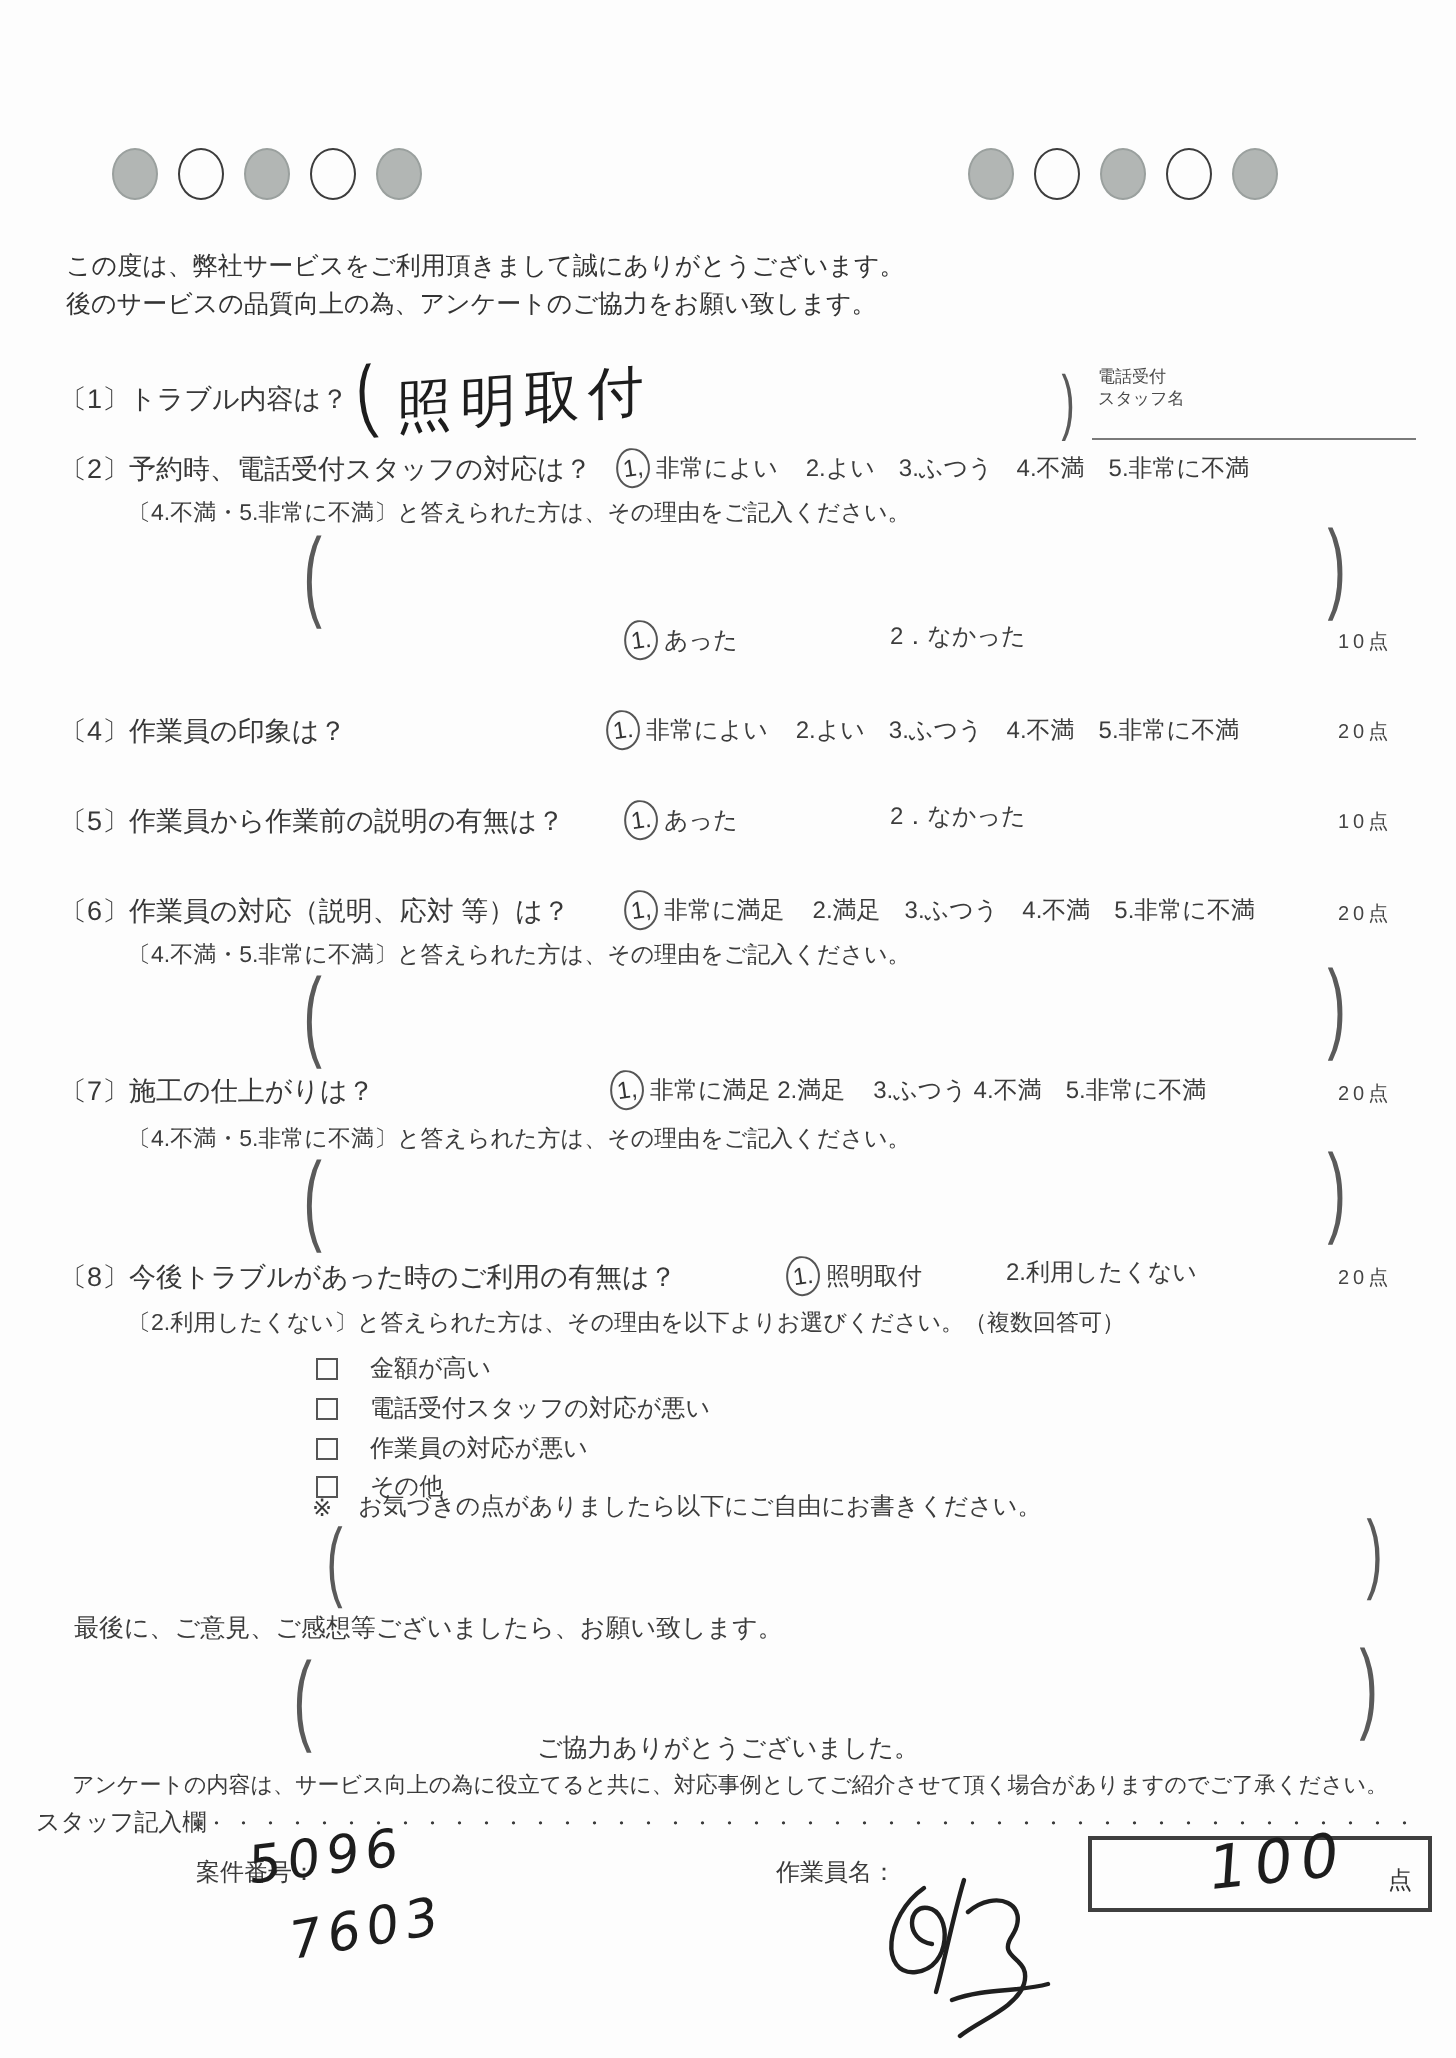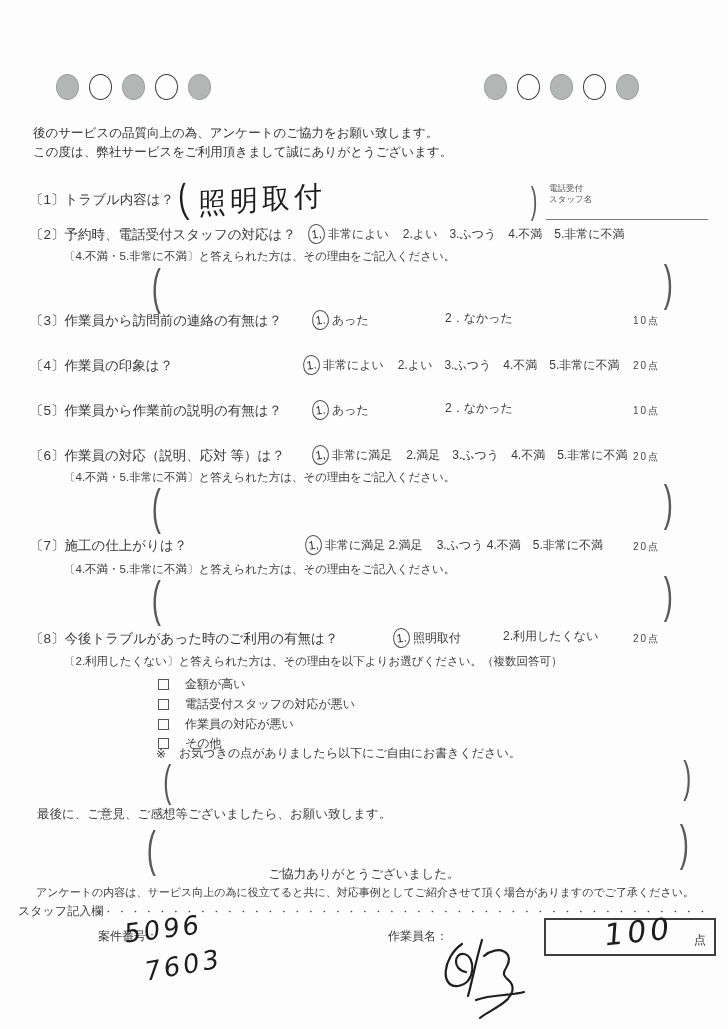--- a/index.html
+++ b/index.html
@@ -16,21 +16,21 @@
   .c { width:23px; height:26px; border-radius:50%; }
   .c.filled { background:#b2b6b4; border:1px solid #9aa09e; }
   .c.open   { background:#fdfdfd; border:1.6px solid #3c3c3c; }
   .page-title { font-size:28px; letter-spacing:3px; color:#8b8b8b; font-weight:400; }
 
   .intro { font-size:12.5px; line-height:19px; color:#333; }
 
   .q-label { font-size:13.5px; color:#383838; white-space:nowrap; }
   .opts { font-size:12px; color:#3c3c3c; white-space:nowrap; display:flex; align-items:center; }
   .opts .gap { display:inline-block; width:14px; }
-  .score { font-size:10px; color:#444; letter-spacing:2px; white-space:nowrap; }
+  .score { font-size:10px; color:#444; letter-spacing:2px; white-space:nowrap;margin-left:36px; }
   .note { font-size:11.5px; color:#3c3c3c; white-space:nowrap;text-align:right; }
 
   .circled {
     display:inline-block; min-width:17px; height:20px; line-height:19px;
     text-align:center; border:1.4px solid #555;
     border-radius:48% 52% 55% 45% / 55% 48% 52% 45%;
     transform:rotate(-8deg); font-size:12px; margin-right:3px; color:#333;
   }
 
   .paren { color:#5a5a5a; font-weight:300; transform:scaleX(0.55); transform-origin:center; }
@@ -74,22 +74,22 @@
   </div>
   <div class="abs circle-row" style="left:484px; top:74px;">
     <span class="c filled"></span>
     <span class="c open"></span>
     <span class="c filled"></span>
     <span class="c open"></span>
     <span class="c filled"></span>
   </div>
 
   <div class="abs intro" style="left:33px; top:124px;">
+    <div>この度は、弊社サービスをご利用頂きまして誠にありがとうございます。</div>
     <div>後のサービスの品質向上の為、アンケートのご協力をお願い致します。</div>
-    <div>この度は、弊社サービスをご利用頂きまして誠にありがとうございます。</div>
   </div>
 
   <div class="abs q-label" style="left:30px; top:191px;">〔1〕トラブル内容は？</div>
   <div class="abs hand-bracket" style="left:176px; top:176px;">(</div>
   <div class="abs hand hand-answer" style="left:198px; top:181px;">照明取付</div>
   <div class="abs paren" style="left:528px; top:180px; font-size:36px;">)</div>
   <div class="abs staff-mini" style="left:549px; top:183px;">
     <div>電話受付</div>
     <div>スタッフ名</div>
   </div>
@@ -99,21 +99,20 @@
   <div class="abs opts" style="left:308px; top:224px;">
     <span class="circled">1,</span>
     <span>非常によい</span>
     <span class="gap"></span>
     <span>2.よい　3.ふつう　4.不満　5.非常に不満</span>
   </div>
   <div class="abs note" style="left:64px; top:249px;">〔4.不満・5.非常に不満〕と答えられた方は、その理由をご記入ください。</div>
   <div class="abs paren big" style="left:148px; top:258px;">(</div>
   <div class="abs paren big" style="left:660px; top:254px;">)</div>
 
-  <div class="abs q-label" style="left:30px; top:312px;">〔3〕作業員から訪問前の連絡の有無は？</div>
   <div class="abs opts" style="left:312px; top:310px;">
     <span class="circled">1.</span>
     <span>あった</span>
   </div>
   <div class="abs opts" style="left:445px; top:310px;">2．なかった</div>
   <div class="abs score" style="left:633px; top:314px;">10点</div>
 
   <div class="abs q-label" style="left:30px; top:357px;">〔4〕作業員の印象は？</div>
   <div class="abs opts" style="left:303px; top:355px;">
     <span class="circled">1.</span>

